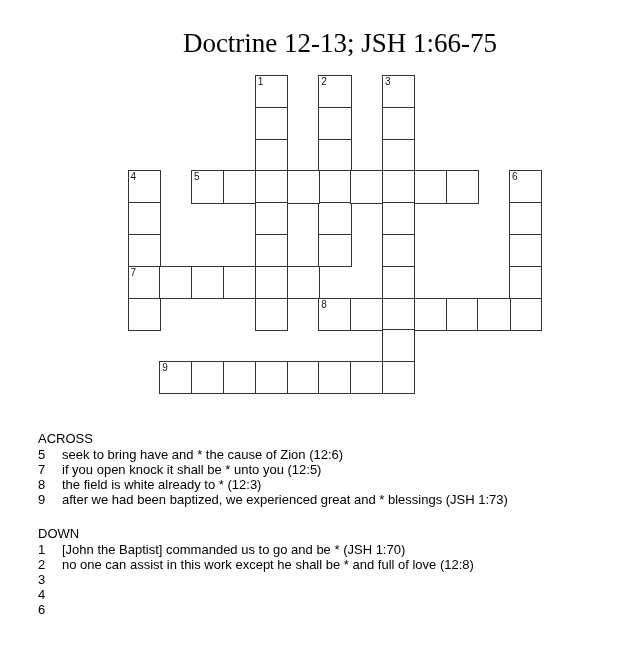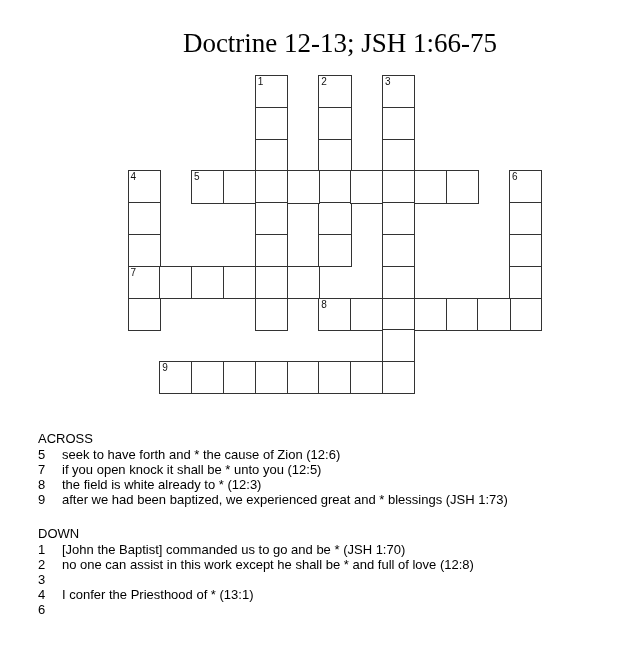--- a/index.html
+++ b/index.html
@@ -134,21 +134,21 @@
       <div class="cell" style="left: 254.7px; top: 361.2px; width: 33.3px; height: 33.3px; border-color: rgb(51, 51, 51); background: rgb(255, 255, 255);"></div>
       <div class="cell" style="left: 286.5px; top: 361.2px; width: 33.3px; height: 33.3px; border-color: rgb(51, 51, 51); background: rgb(255, 255, 255);"></div>
       <div class="cell" style="left: 318.3px; top: 361.2px; width: 33.3px; height: 33.3px; border-color: rgb(51, 51, 51); background: rgb(255, 255, 255);"></div>
       <div class="cell" style="left: 350.1px; top: 361.2px; width: 33.3px; height: 33.3px; border-color: rgb(51, 51, 51); background: rgb(255, 255, 255);"></div>
     </div>
 
   <div class="clues clues-across">
     <div class="clue-header">ACROSS</div>
     <div class="clue-row">
       <span class="clue-num">5</span>
-      <span class="clue-text">seek to have forth and * the cause of Zion (12:6)</span>
+      <span class="clue-text">seek to bring have and * the cause of Zion (12:6)</span>
     </div>
     <div class="clue-row">
       <span class="clue-num">7</span>
       <span class="clue-text">if you open knock it shall be * unto you (12:5)</span>
     </div>
     <div class="clue-row">
       <span class="clue-num">8</span>
       <span class="clue-text">the field is white already to * (12:3)</span>
     </div>
     <div class="clue-row">
@@ -165,20 +165,19 @@
     </div>
     <div class="clue-row">
       <span class="clue-num">2</span>
       <span class="clue-text">no one can assist in this work except he shall be * and full of love (12:8)</span>
     </div>
     <div class="clue-row">
       <span class="clue-num">3</span>
     </div>
     <div class="clue-row">
       <span class="clue-num">4</span>
-      <span class="clue-text">I confer the Priesthood of * (13:1)</span>
     </div>
     <div class="clue-row">
       <span class="clue-num">6</span>
     </div>
   </div>
 
 </div>
 
 </body></html>

